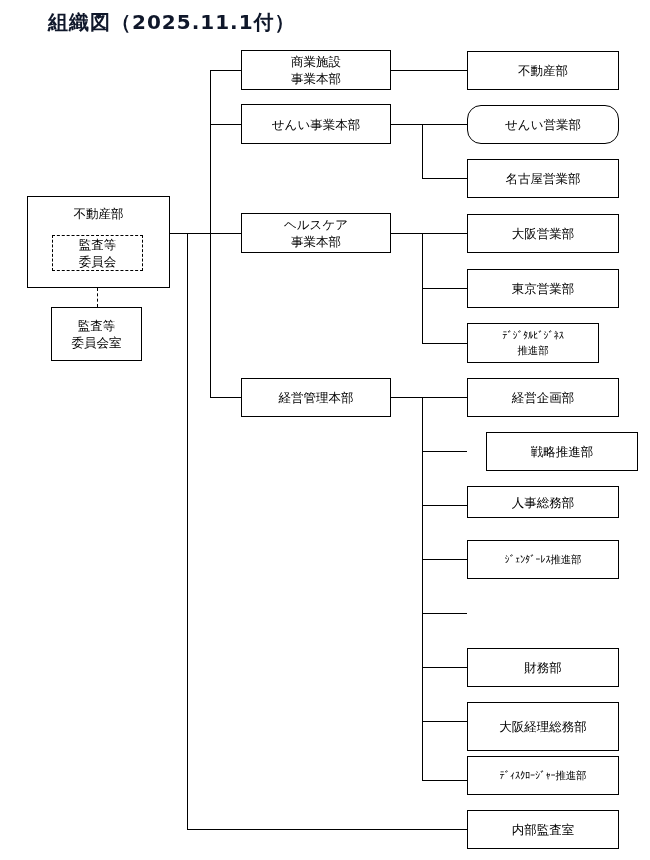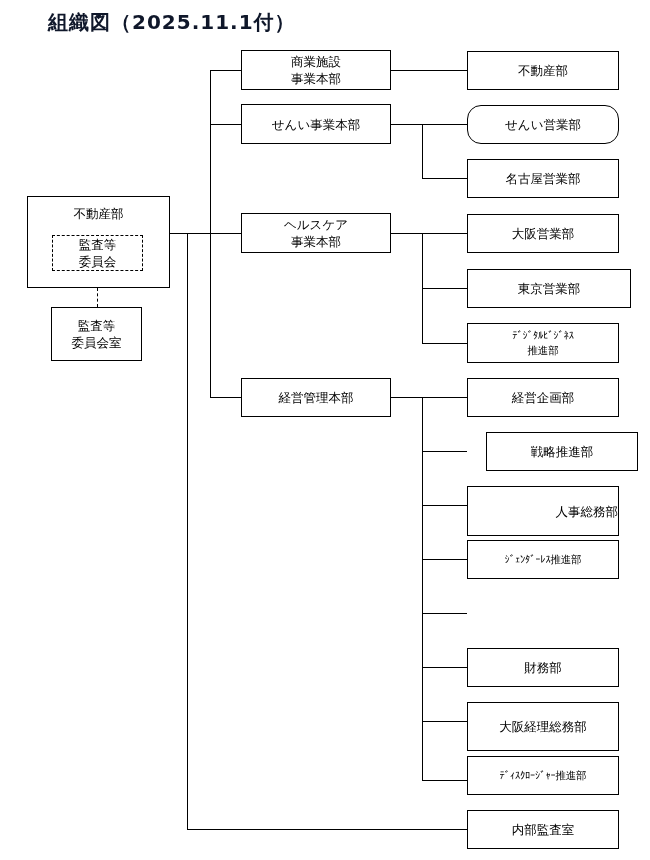--- a/index.html
+++ b/index.html
@@ -134,25 +134,25 @@
     <span>ヘルスケア
 事業本部</span>
   </div>
   <div class="line h" style="left:391px; top:233px; width:31px;"></div>
   <div class="line v" style="left:422px; top:233px; height:110px;"></div>
   <div class="line h" style="left:422px; top:233px; width:45px;"></div>
   <div class="node" style="left:467px; top:214px; width:152px; height:39px;">
     <span>大阪営業部</span>
   </div>
   <div class="line h" style="left:422px; top:288px; width:45px;"></div>
-  <div class="node" style="left:467px; top:269px; width:164px; height:39px;">
+  <div class="node" style="left:467px; top:269px; width:152px; height:39px;">
     <span>東京営業部</span>
   </div>
   <div class="line h" style="left:422px; top:343px; width:45px;"></div>
-  <div class="node small" style="left:467px; top:323px; width:152px; height:40px;">
+  <div class="node small" style="left:467px; top:323px; width:132px; height:40px;">
     <span>ﾃﾞｼﾞﾀﾙﾋﾞｼﾞﾈｽ
 推進部</span>
   </div>
 
   <div class="line h" style="left:210px; top:397px; width:31px;"></div>
   <div class="node" style="left:241px; top:378px; width:150px; height:39px;">
     <span>経営管理本部</span>
   </div>
   <div class="line h" style="left:391px; top:397px; width:31px;"></div>
   <div class="line v" style="left:422px; top:397px; height:383px;"></div>
@@ -161,21 +161,21 @@
   <div class="node" style="left:467px; top:378px; width:152px; height:39px;">
     <span>経営企画部</span>
   </div>
 
   <div class="line h" style="left:422px; top:451px; width:45px;"></div>
   <div class="node" style="left:486px; top:432px; width:152px; height:39px;">
     <span>戦略推進部</span>
   </div>
 
   <div class="line h" style="left:422px; top:505px; width:45px;"></div>
-  <div class="node" style="left:467px; top:486px; width:152px; height:50px;justify-content:flex-end;">
+  <div class="node" style="left:467px; top:486px; width:152px; height:32px;">
     <span>人事総務部</span>
   </div>
 
   <div class="line h" style="left:422px; top:559px; width:45px;"></div>
   <div class="node small" style="left:467px; top:540px; width:152px; height:39px;">
     <span>ｼﾞｪﾝﾀﾞｰﾚｽ推進部</span>
   </div>
 
   <div class="line h" style="left:422px; top:613px; width:45px;"></div>
 

